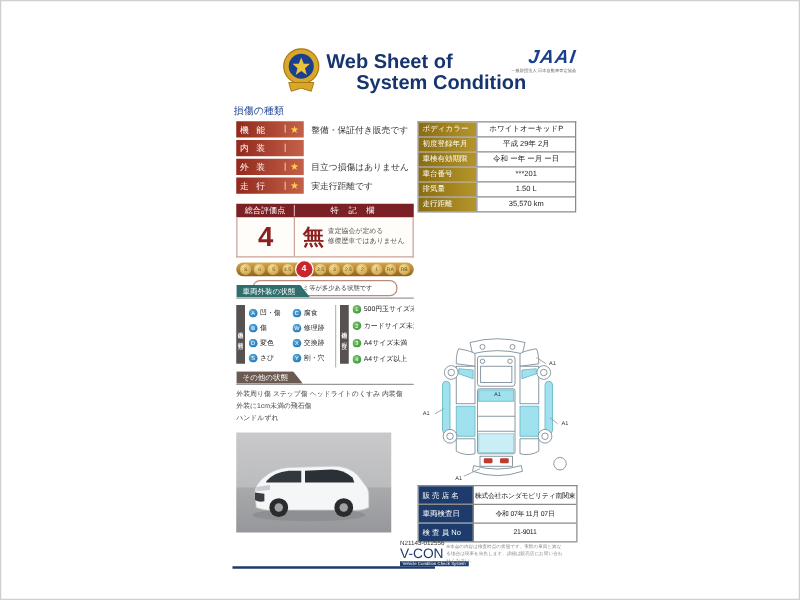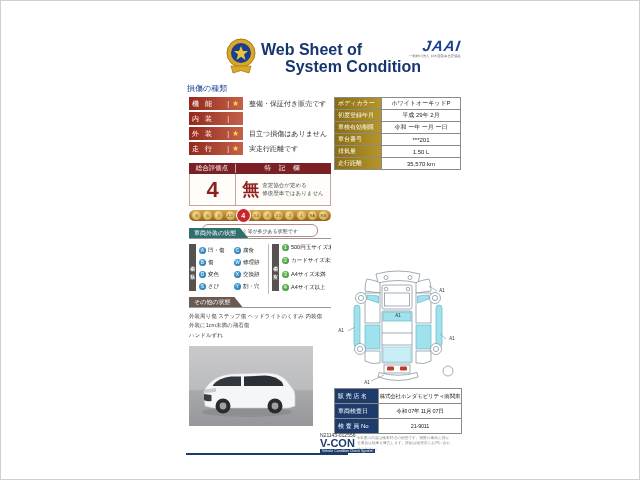--- a/index.html
+++ b/index.html
@@ -90,21 +90,21 @@
   
   .dealer{position:absolute;left:333px;top:387px;width:128px;border:1px solid #8a8a8a;border-bottom:none;box-sizing:border-box;}
   .drow{display:flex;height:14px;border-bottom:1px solid #8a8a8a;}
   .dlabel{width:44px;background:#1d3c6b;color:#fff;font-size:6px;display:flex;align-items:center;
           padding:0 3px;box-sizing:border-box;flex:none;border-right:1px solid #8a8a8a;white-space:nowrap;overflow:hidden;}
   .dval{flex:1;display:flex;align-items:center;justify-content:center;font-size:5.5px;color:#222;
         letter-spacing:-0.2px;white-space:nowrap;overflow:hidden;}
 
   
   .footer-code{position:absolute;left:319px;top:431px;font-size:5px;color:#333;}
-  .vcon{position:absolute;left:319px;top:437px;font-size:11px;font-weight:700;color:#1d3c6b;line-height:1;}
+  .vcon{position:absolute;left:319px;top:437px;font-size:11px;font-weight:400;color:#1d3c6b;line-height:1;}
   .vcon-sub{position:absolute;left:319px;top:448px;font-size:3.5px;background:#1d3c6b;color:#fff;padding:0 2px;white-space:nowrap;}
   .disclaimer{position:absolute;left:356px;top:434px;width:104px;font-size:4px;color:#888;line-height:1.5;
               transform:scale(.92);transform-origin:0 0;}
   .bottom-rule{position:absolute;left:185px;top:452px;width:162px;height:2px;background:#1d3c6b;}
 </style>
 </head>
 <body>
 
 <div class="page">
 

